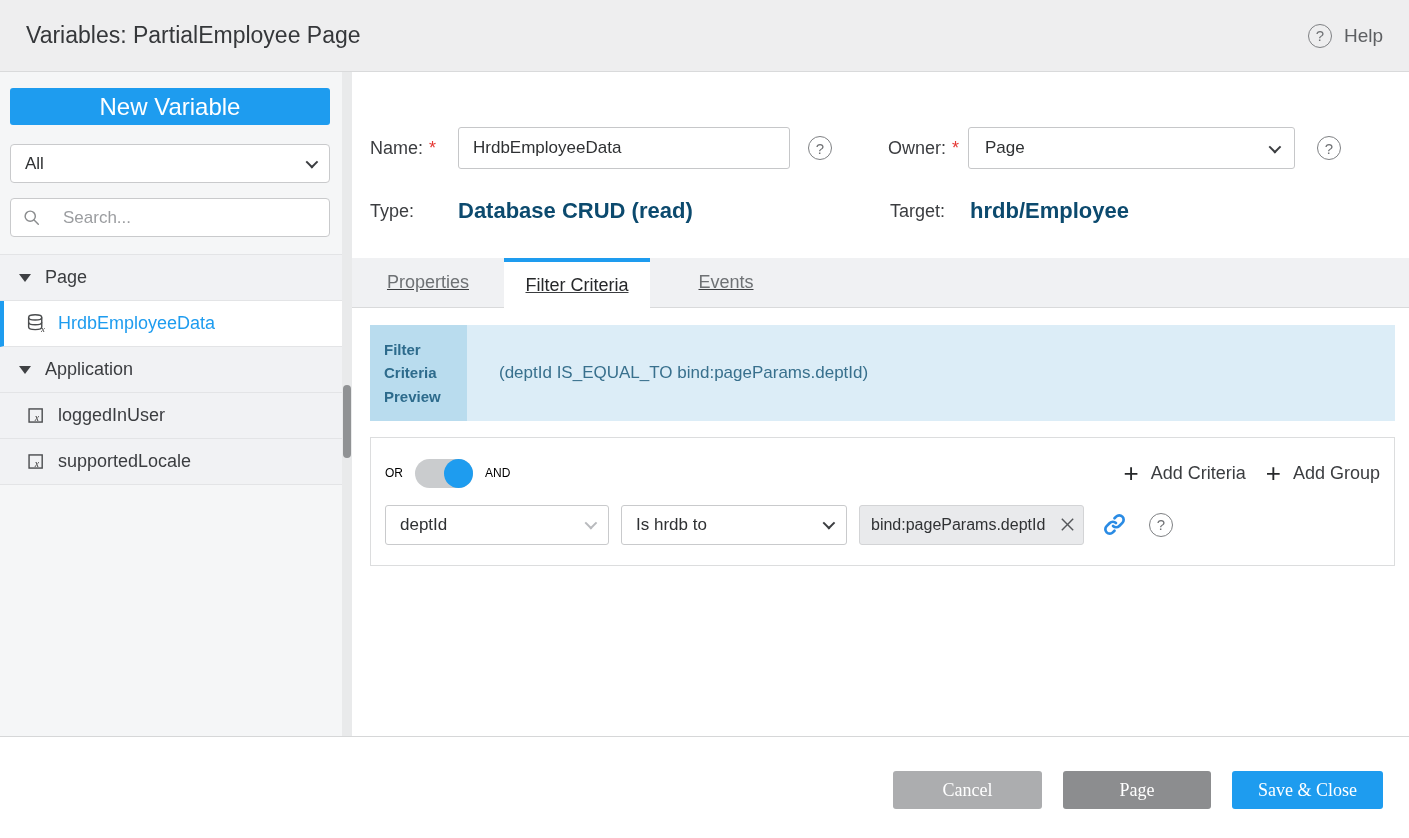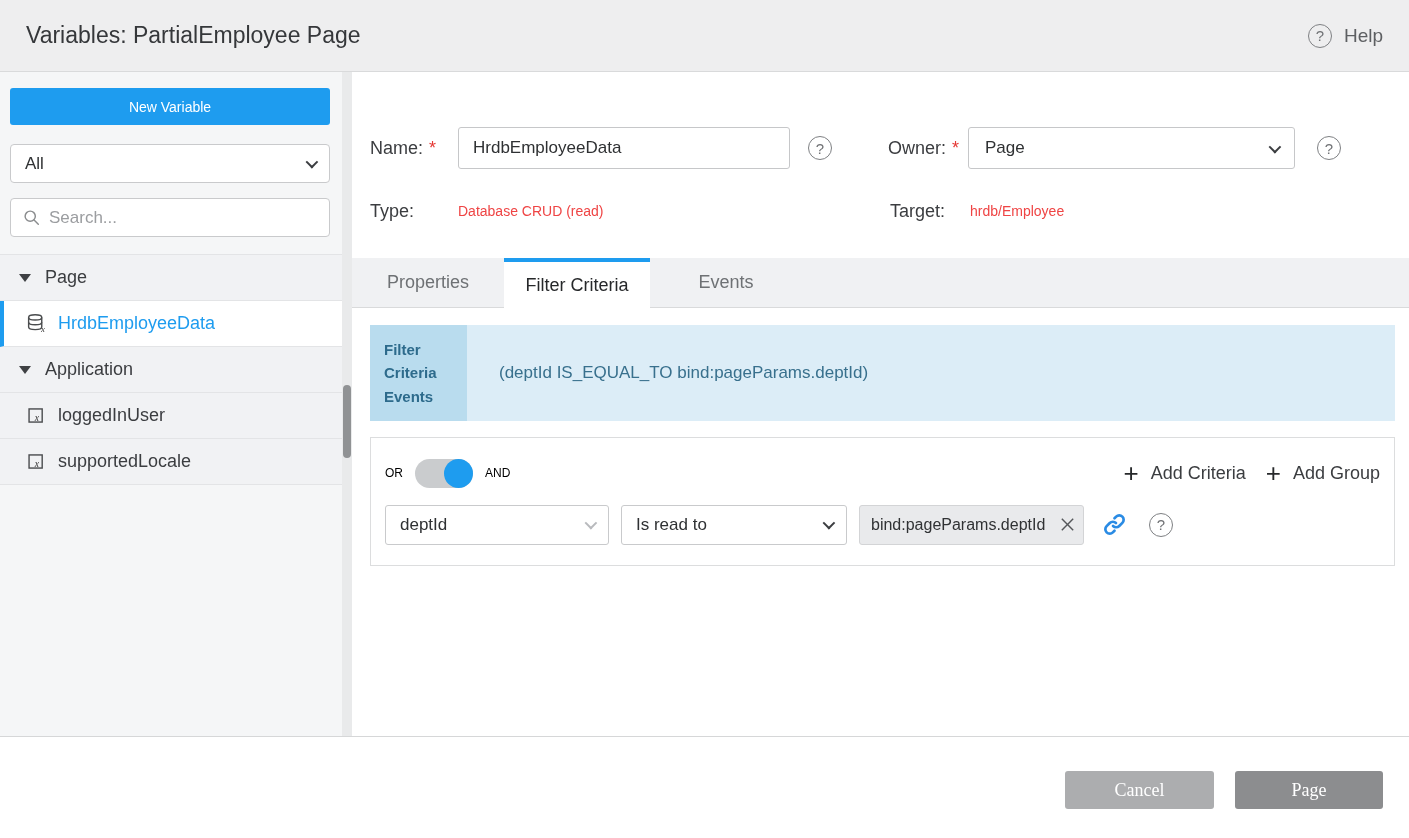--- a/index.html
+++ b/index.html
@@ -26,31 +26,31 @@
   }
 
   
   .body-row { display: flex; height: 665px; border-bottom: 1px solid #d6d7d8; }
 
   
   .sidebar { width: 352px; background: #f5f6f7; position: relative; padding-top: 16px; flex: 0 0 auto; }
   .side-controls { padding: 0 22px 0 10px; }
   .new-variable-btn {
     width: 100%; height: 37px; background: #1e9cef; color: #fff; border: none;
-    font-size: 14px; border-radius: 3px; font-family: inherit; cursor: pointer;
+    font-size: 24px; border-radius: 3px; font-family: inherit; cursor: pointer;
   }
   .all-select {
     margin-top: 19px; height: 39px; background: #fff; border: 1px solid #c9cacc;
     border-radius: 4px; display: flex; align-items: center; padding: 0 14px;
     font-size: 17px; color: #2f3133; cursor: pointer;
   }
   .all-select .chev { margin-left: auto; }
   .search-box {
     margin-top: 15px; height: 39px; background: #fff; border: 1px solid #c9cacc;
-    border-radius: 4px; display: flex; align-items: center; padding: 0 12px; gap: 9px;
+    border-radius: 4px; display: flex; align-items: center; padding: 0 12px; gap: 23px;
   }
   .search-box input {
     border: none; outline: none; flex: 1; font-size: 17px; font-family: inherit;
     color: #2f3133; background: transparent;
   }
   .search-box input::placeholder { color: #9b9da0; }
 
   .tree { margin-top: 17px; border-top: 1px solid #e3e4e6; }
   .tree-row {
     height: 46px; border-bottom: 1px solid #e3e4e6; display: flex; align-items: center;
@@ -83,33 +83,33 @@
     width: 332px; height: 42px; border: 1px solid #c6c7c9; border-radius: 3px;
     font-size: 17px; font-family: inherit; padding: 0 14px; color: #2f3133; outline: none;
   }
   .q-after { margin-left: 18px; cursor: pointer; }
   .col2-gap { margin-left: 56px; }
   .owner-select {
     width: 327px; height: 42px; background: #fff; border: 1px solid #c6c7c9; border-radius: 3px;
     display: flex; align-items: center; padding: 0 16px; font-size: 17px; color: #2f3133; cursor: pointer;
   }
   .owner-select .chev { margin-left: auto; }
-  .bold-val { font-weight: normal; font-size: 14px; color: #ef4444; }
+  .bold-val { font-weight: bold; font-size: 22px; color: #0c4a6e; }
   .type-val { width: 432px; flex: 0 0 auto; }
 
   .chev {
     width: 9px; height: 9px; border-right: 2px solid #3b3d40; border-bottom: 2px solid #3b3d40;
     transform: rotate(45deg) translateY(-2px); flex: 0 0 auto;
   }
   .chev.light { border-color: #b8babd; }
 
   
   .tab-bar {
     margin-top: 36px; height: 50px; background: #f0f1f3; border-bottom: 1px solid #d9dadb;
-    display: flex; flex: 0 0 auto;
+    display: flex; flex: 0 0 auto; text-decoration: underline;
   }
   .tab {
     width: 152px; display: flex; align-items: center; justify-content: center;
     font-size: 18px; color: #6e7174; cursor: pointer;
   }
   .tab.active {
     background: #fff; border-top: 4px solid #1e9cef; color: #26282a;
     height: 51px; width: 146px;
   }
 
@@ -265,21 +265,21 @@
     </div>
 
     <div class="tab-bar">
       <div class="tab">Properties</div>
       <div class="tab active">Filter Criteria</div>
       <div class="tab">Events</div>
     </div>
 
     <div class="tab-content">
       <div class="preview">
-        <div class="preview-label">Filter Criteria Events</div>
+        <div class="preview-label">Filter Criteria Preview</div>
         <div class="preview-body">(deptId IS_EQUAL_TO bind:pageParams.deptId)</div>
       </div>
 
       <div class="criteria-box">
         <div class="crit-top">
           <span class="bool-label">OR</span>
           <div class="toggle">
             <div class="knob"></div>
           </div>
           <span class="bool-label">AND</span>
@@ -295,21 +295,21 @@
             </div>
           </div>
         </div>
 
         <div class="crit-row">
           <div class="crit-select sel-field">
             <span>deptId</span>
             <span class="chev light"></span>
           </div>
           <div class="crit-select sel-op">
-            <span>Is read to</span>
+            <span>Is hrdb to</span>
             <span class="chev"></span>
           </div>
           <div class="chip">
             <span class="chip-label">bind:pageParams.deptId</span>
             <svg class="x-icon" viewBox="0 0 20 20">
               <line x1="4" y1="4" x2="16" y2="16" stroke="#55575a" stroke-width="1.5"></line>
               <line x1="16" y1="4" x2="4" y2="16" stroke="#55575a" stroke-width="1.5"></line>
             </svg>
           </div>
           <svg class="link-btn" viewBox="0 0 24 24">
@@ -319,13 +319,14 @@
           <span class="qcircle" style="margin-left:22px">?</span>
         </div>
       </div>
     </div>
   </div>
 </div>
 
 <div class="footer">
   <button class="btn btn-cancel">Cancel</button>
   <button class="btn btn-save">Page</button>
+  <button class="btn btn-save-close">Save &amp; Close</button>
 </div>
 
 </body></html>

